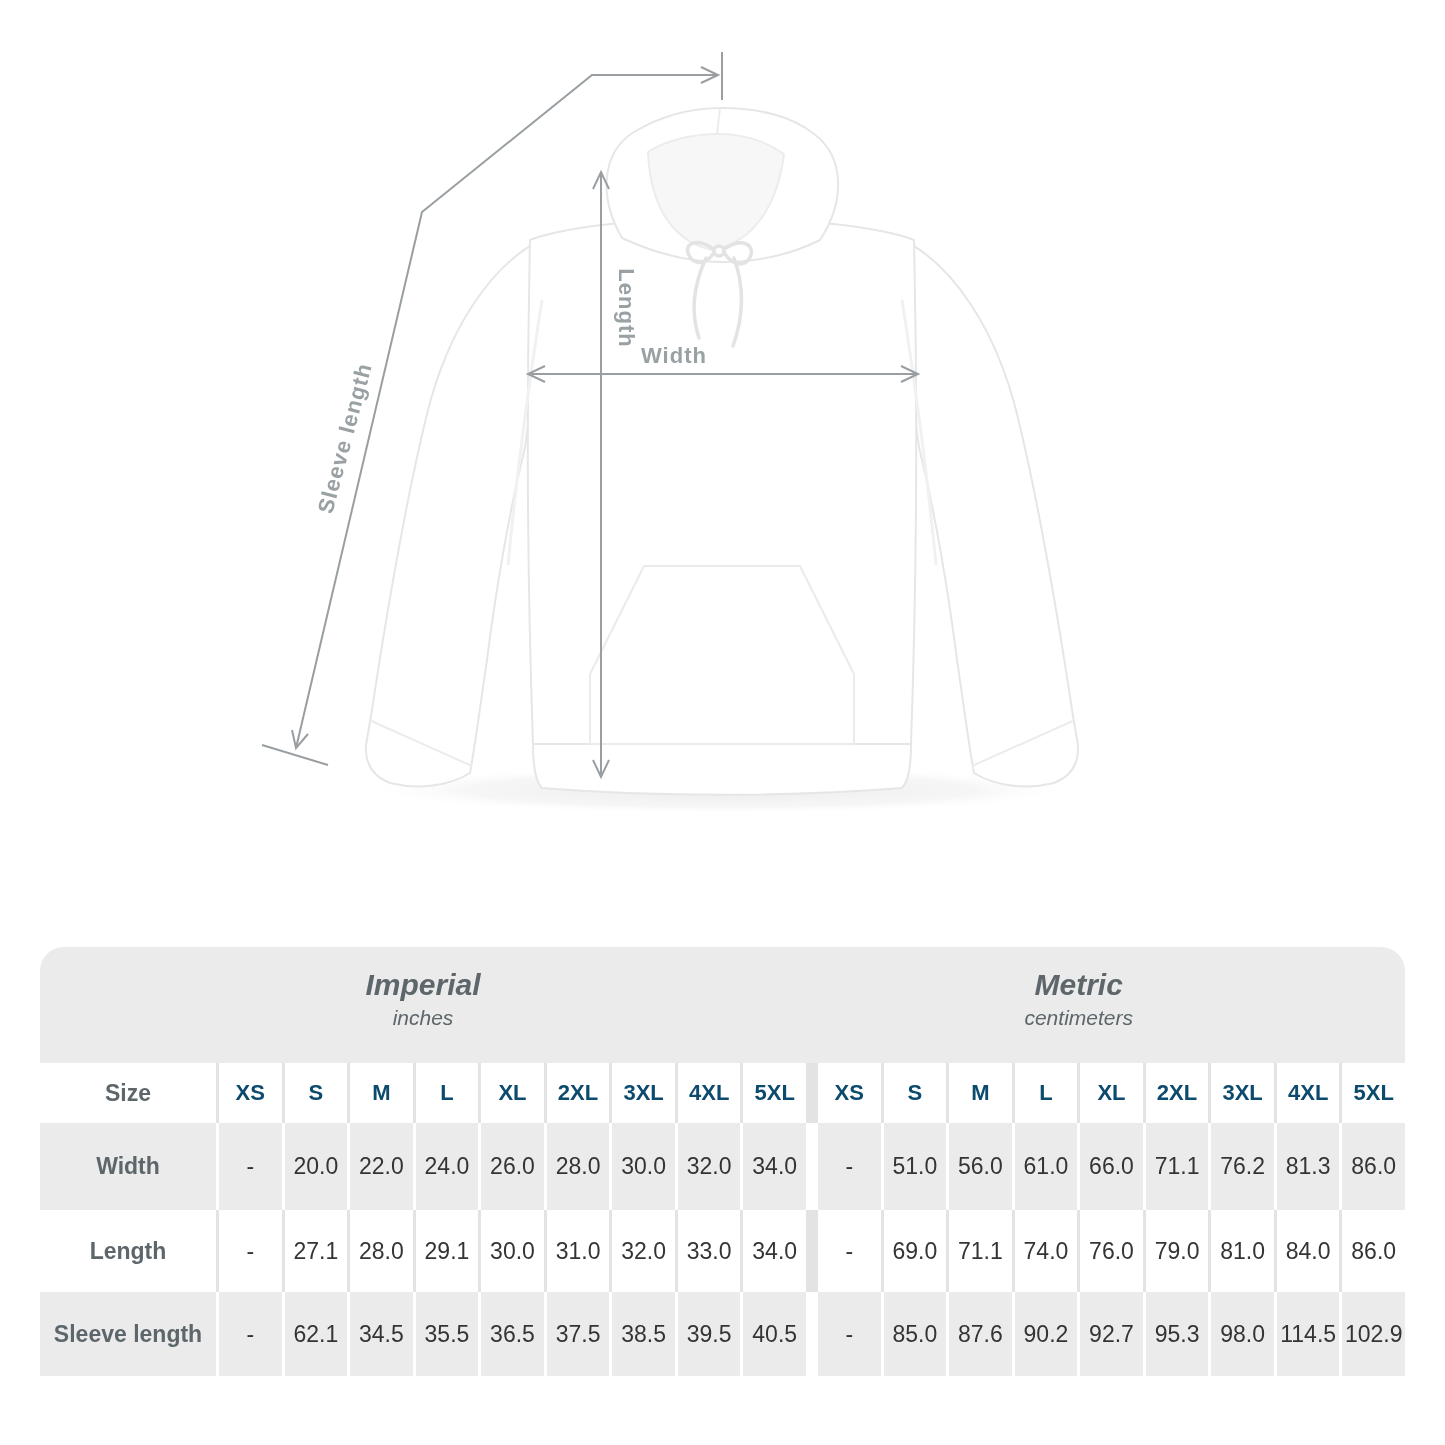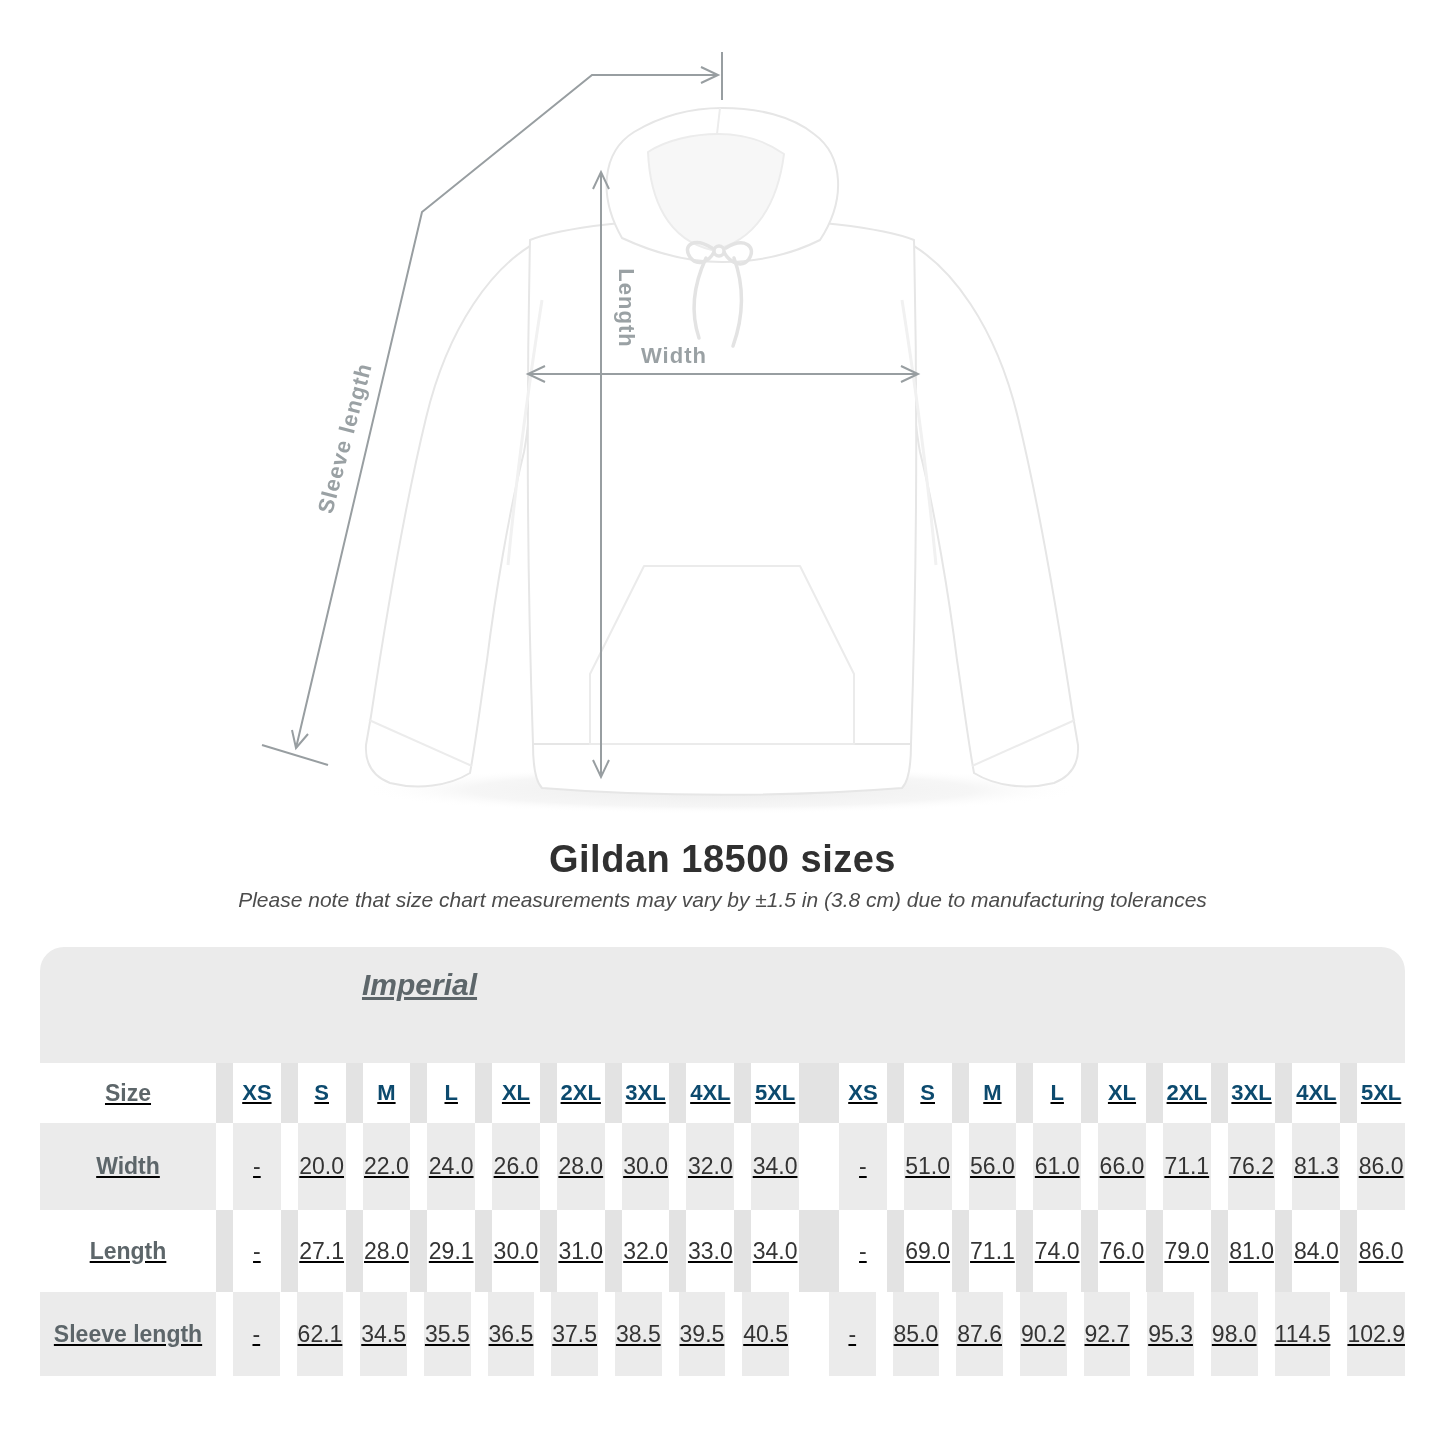--- a/index.html
+++ b/index.html
@@ -18,22 +18,21 @@
     margin:4px 0 0 0;font-size:21px;font-style:italic;color:#4c4c4c;line-height:28px;
   }
   
   .size-table{
     position:absolute;left:40px;top:947px;width:1365px;height:453px;
     border-radius:24px;overflow:hidden;
   }
   .trow{
     display:grid;
     grid-template-columns:176px repeat(9,1fr) 6px repeat(9,1fr);
-    column-gap:17px;
-    text-decoration:underline;
+    column-gap:3px;
   }
   .band{
     height:116px;background:#ebebeb;color:#5d666a;
     align-items:start;
   }
   .unit-head{grid-column:1 / 11;text-align:center;padding-top:20px;}
   .unit-head.metric{grid-column:12 / 20;}
   .unit-name{font-size:30px;font-weight:bold;font-style:italic;line-height:36px;}
   .unit-sub{font-size:21px;font-style:italic;line-height:30px;color:#5d666a;}
   .hdr{height:60px;background:#e3e3e3;}
@@ -160,30 +159,31 @@
         <path d="M 545 366 L 528 374 L 545 382"></path>
         <path d="M 901 366 L 918 374 L 901 382"></path>
       </g>
     </g>
 
     <text class="measure-label" x="674" y="363" text-anchor="middle">Width</text>
     <text class="measure-label" transform="translate(619 308) rotate(90)" text-anchor="middle">Length</text>
     <text class="measure-label" transform="translate(352 440) rotate(-75)" text-anchor="middle">Sleeve length</text>
   </svg>
 
-  <div class="heading">
-    <h1>Gildan 18500 sizes</h1>
-    <p class="subtitle">Please note that size chart measurements may vary by ±1.5 in (3.8 cm) due to manufacturing tolerances</p>
-  </div>
 
   <div class="size-table">
 
     <div class="trow band">
       <div class="unit-head">
         <div class="unit-name">Imperial</div>
+        <div class="unit-sub">inches</div>
+      </div>
+      <div class="unit-head metric">
+        <div class="unit-name">Metric</div>
+        <div class="unit-sub">centimeters</div>
       </div>
     </div>
 
     <div class="trow hdr" id="size-header-row">
       <div class="cell rowlabel">Size</div>
     <div class="cell">XS</div>
         <div class="cell">S</div>
         <div class="cell">M</div>
         <div class="cell">L</div>
         <div class="cell">XL</div>

